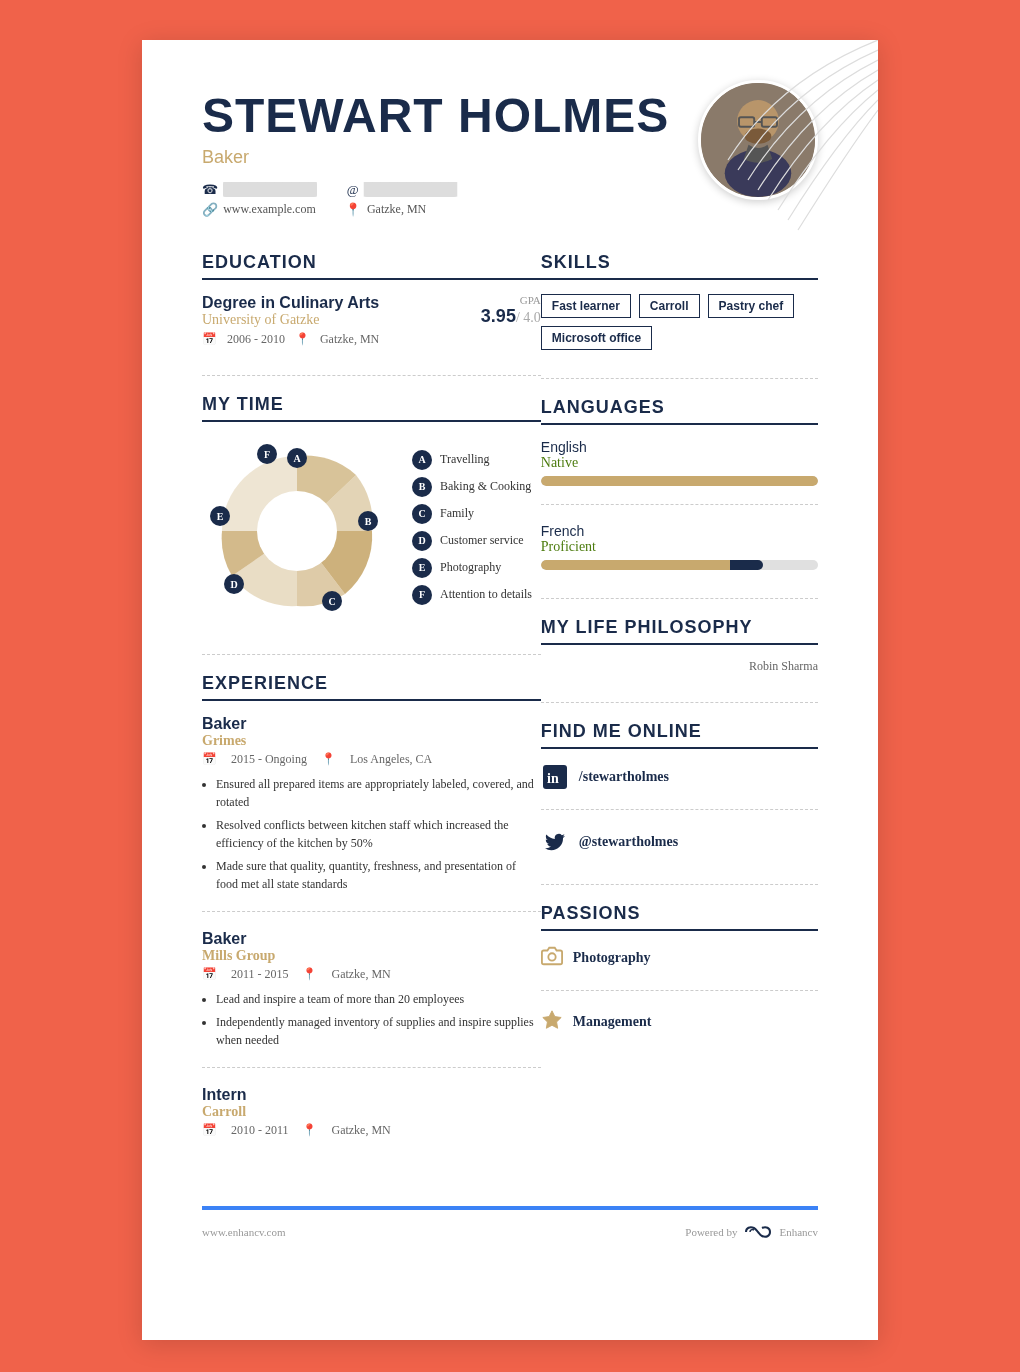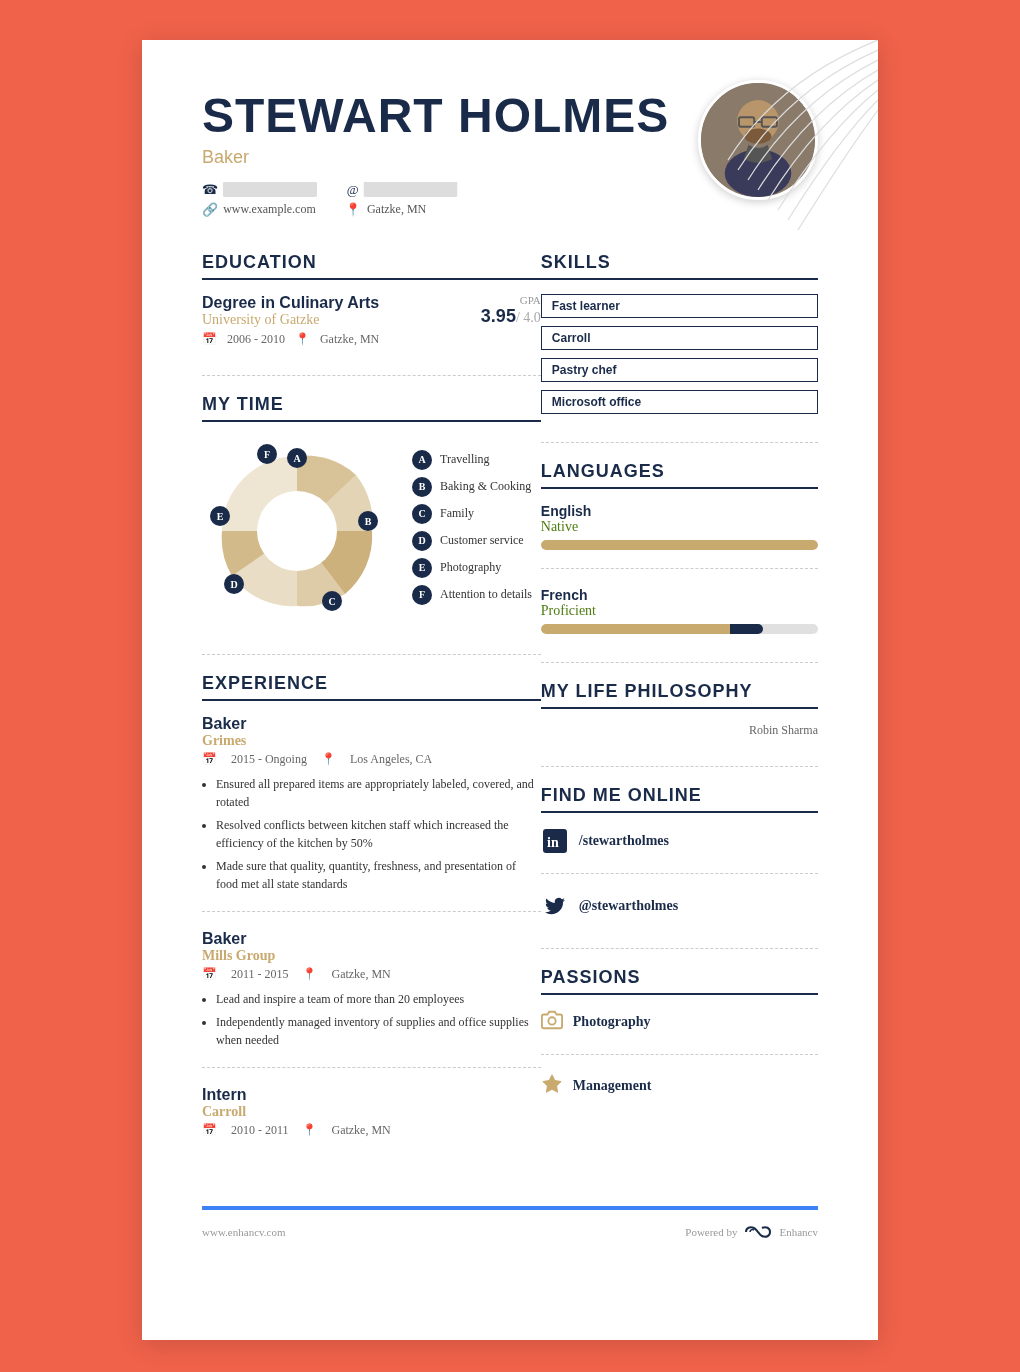--- a/index.html
+++ b/index.html
@@ -154,33 +154,33 @@
       border-radius: 50%;
       background: #1a2b4a;
       color: #fff;
       font-size: 10px;
       font-weight: bold;
       display: flex; align-items: center; justify-content: center;
       flex-shrink: 0;
     }
 
     
-    .skills-list { display: flex; flex-wrap: wrap; gap: 8px; flex-direction: column; }
+    .skills-list { display: flex; flex-wrap: wrap; gap: 8px; }
     .skill-tag {
       border: 1.5px solid #1a2b4a;
       padding: 4px 10px;
       font-size: 12px;
       color: #1a2b4a;
       font-weight: bold;
       font-family: Arial, sans-serif;
     }
 
     
     .lang-block { margin-bottom: 14px; }
-    .lang-name { font-weight: bold; font-size: 14px; color: #1a2b4a; font-family: Arial, sans-serif; }
+    .lang-name { font-weight: normal; font-size: 14px; color: #1a2b4a; font-family: Arial, sans-serif; }
     .lang-level { font-size: 14px; color: #4d7c0f; margin-bottom: 5px; }
     .lang-bar { height: 10px; background: #e0e0e0; border-radius: 5px; overflow: hidden; }
     .lang-bar-fill { height: 100%; background: #c8a96e; border-radius: 5px; }
     .lang-bar-fill.with-dot { background: linear-gradient(to right, #c8a96e 80%, #1a2b4a 80%); }
 
     
     .philosophy-quote {
       font-style: italic;
       color: #c8a96e;
       font-size: 15px;
@@ -400,21 +400,21 @@
           <div class="exp-job-title">Baker</div>
           <div class="exp-company">Mills Group</div>
           <div class="exp-meta">
             <span>📅</span>
             <span>2011 - 2015</span>
             <span>📍</span>
             <span>Gatzke, MN</span>
           </div>
           <ul class="exp-bullets">
             <li>Lead and inspire a team of more than 20 employees</li>
-            <li>Independently managed inventory of supplies and office supplies when needed</li>
+            <li>Independently managed inventory of supplies and inspire supplies when needed</li>
           </ul>
         </div>
 
         <hr class="divider">
 
         <div class="exp-block">
           <div class="exp-job-title">Intern</div>
           <div class="exp-company">Carroll</div>
           <div class="exp-meta">
             <span>📅</span>

